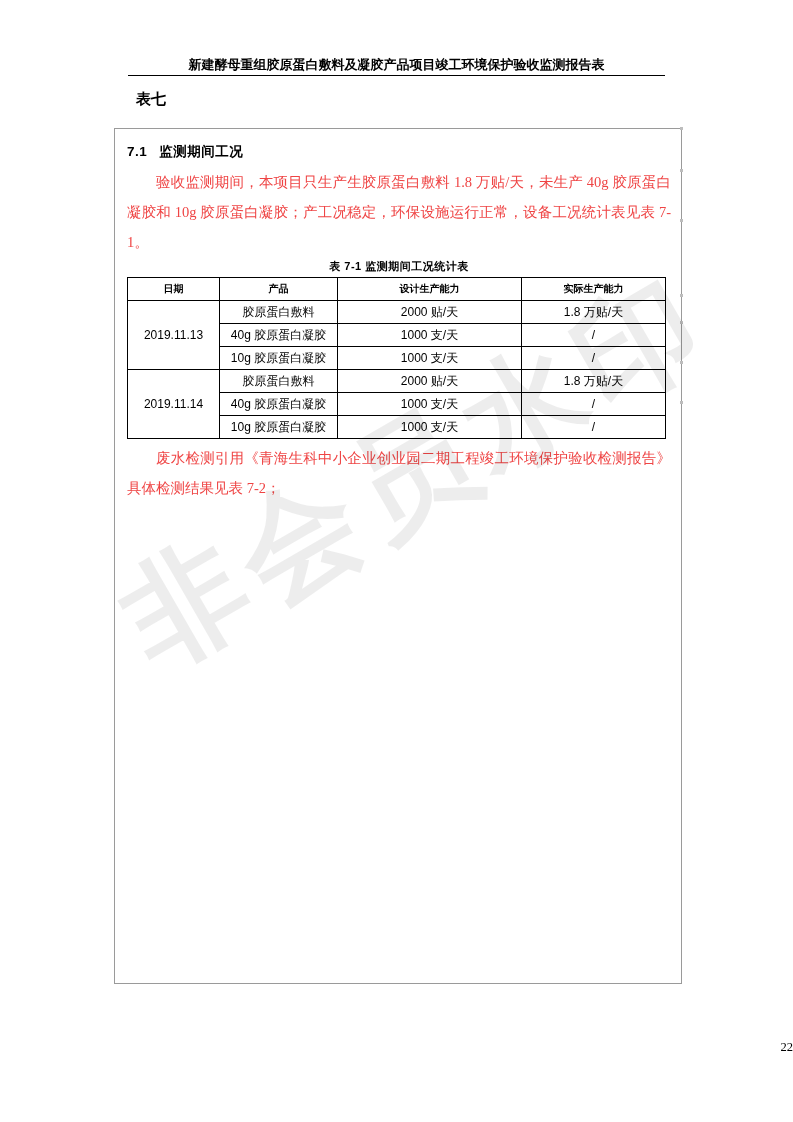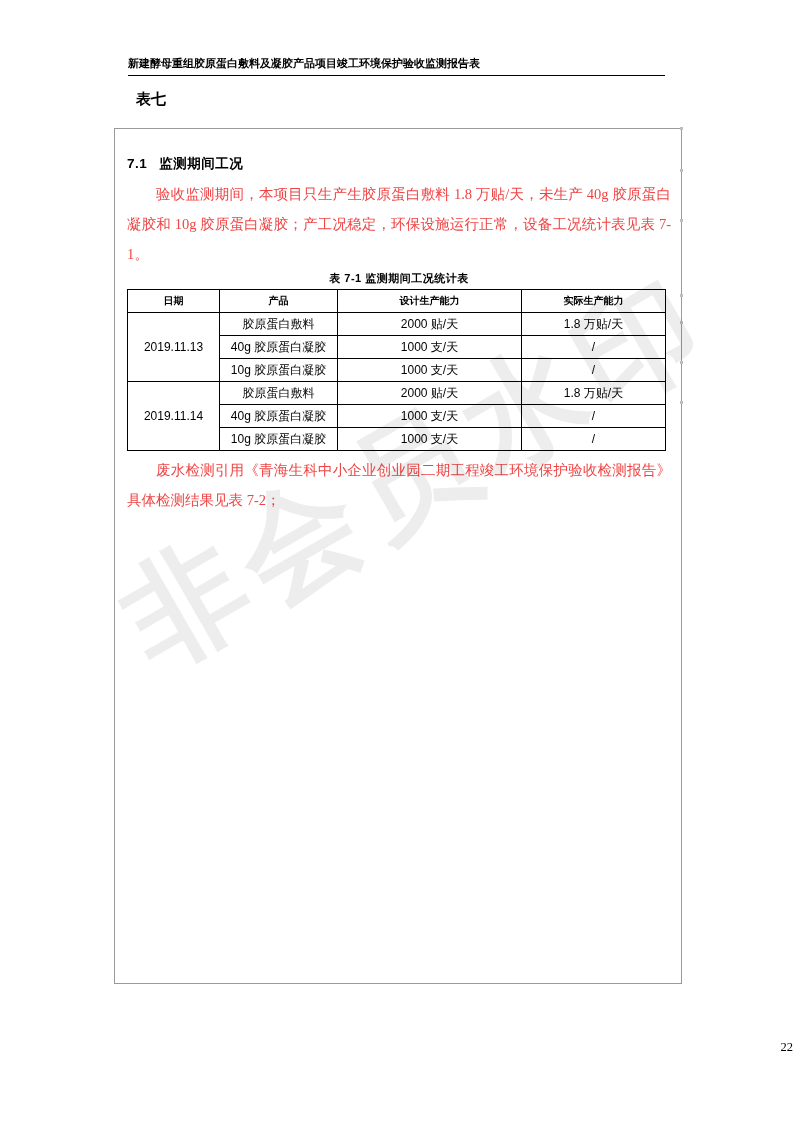--- a/index.html
+++ b/index.html
@@ -18,23 +18,23 @@
     margin: 0 auto;
     overflow: hidden;
   }
 
   
   .header {
     position: absolute;
     top: 56px;
     left: 128px;
     width: 537px;
-    text-align: left;
-    font-family: "Liberation Sans", "DejaVu Sans", sans-serif;
-    font-size: 11px;
+    text-align: center;
+    font-family: "Liberation Sans", "DejaVu Sans", sans-serif;
+    font-size: 13px;
     font-weight: bold;
     color: #000;
     letter-spacing: 0px;
   }
   .header-rule {
     position: absolute;
     top: 75px;
     left: 128px;
     width: 537px;
     border-top: 1.2px solid #000;
@@ -76,21 +76,21 @@
     left: 0;
     width: 568px;
     padding: 10px 12px 0 12px;
     box-sizing: border-box;
   }
 
   h3.sec {
     font-family: "Liberation Sans", "DejaVu Sans", sans-serif;
     font-size: 13.5px;
     font-weight: bold;
-    margin: 16px 0 6px 0;
+    margin: 4px 0 6px 0;
     color: #000;
     letter-spacing: 0.5px;
   }
   h3.sec .num { margin-right: 12px; }
 
   p.body {
     font-size: 14.5px;
     line-height: 30px;
     margin: 0 0 2px 0;
     text-indent: 2em;

